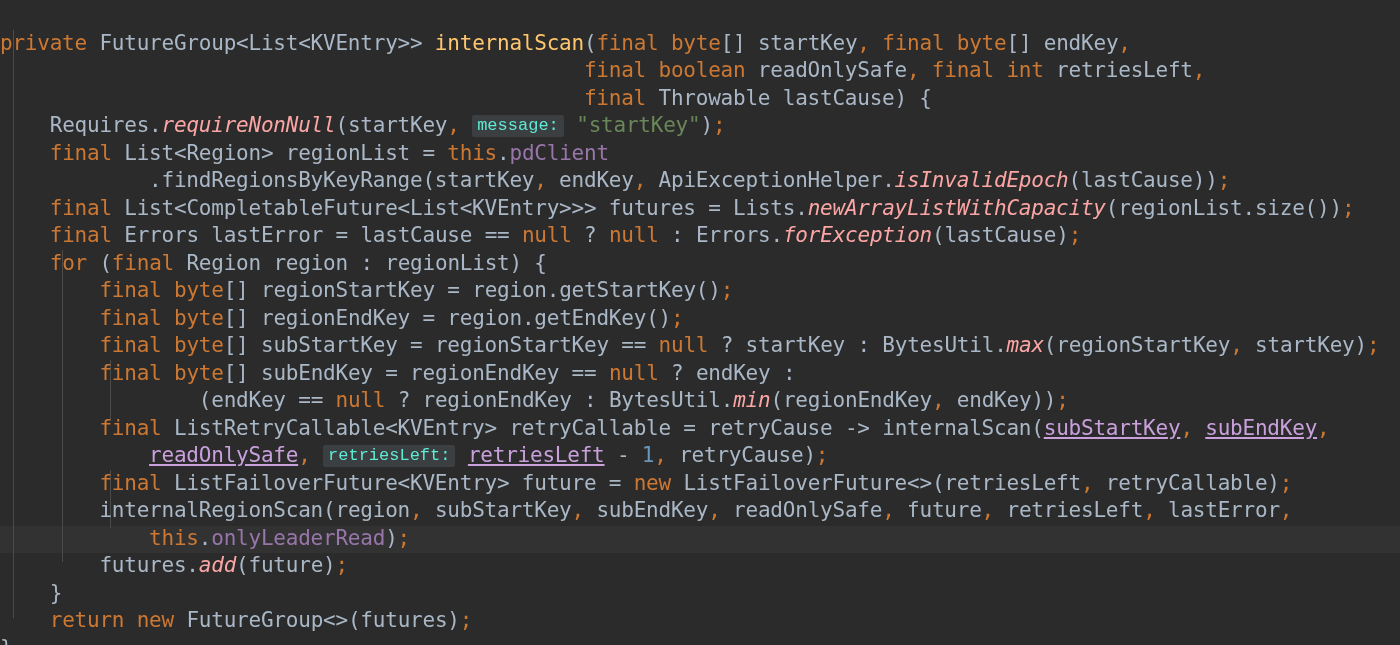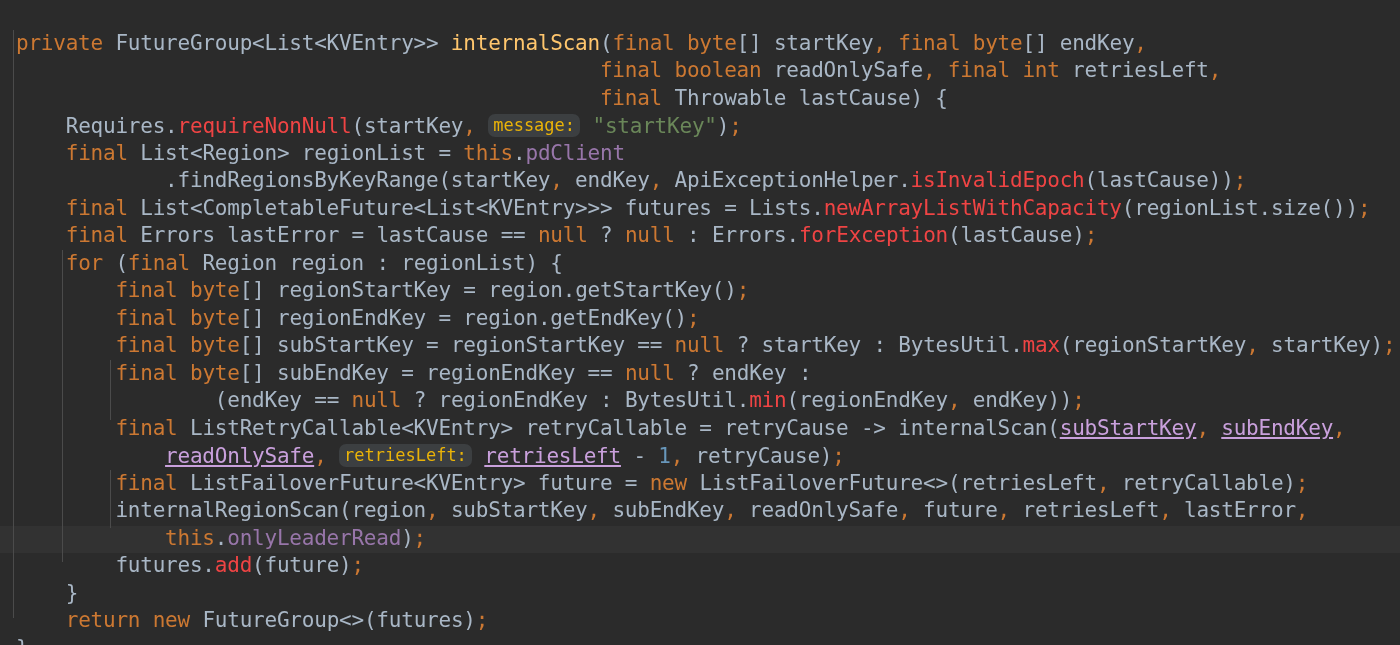--- a/index.html
+++ b/index.html
@@ -37,42 +37,43 @@
     top: 0; left: 0;
     width: 1400px;
     font-family: "DejaVu Sans Mono", monospace;
     font-size: 21px;
     line-height: 27.5px;
     letter-spacing: -0.22px;
     white-space: pre;
     color: #a9b7c6;
     padding-top: 2px;
   }
-  .ln { display: block; height: 27.5px; padding-left: 16px; }
+  .ln { display: block; height: 27.5px; }
 
   
   .kw   { color: #cc7832; }               
   .typ  { color: #a9b7c6; }               
   .mth  { color: #ffc66d; }               
-  .stat { color: #ef4444; }  
+  .stat { color: #fca5a5; font-style: italic; }  
   .fld  { color: #9876aa; text-align: center; }               
   .str  { color: #6a8759; }               
   .num  { color: #6897bb; }               
   .pun  { color: #a9b7c6; }
   .semi { color: #cc7832; }               
   .hl   { color: #c9a0dc; text-decoration: underline; }  
   
   .hint {
-    color: #eab308;
+    color: #5eead4;
     background: #3c3f41;
-    border-radius: 7px;
+    border-radius: 2px;
     padding: 1px 5px 2px 5px;
     font-size: 17px;
     letter-spacing: 0;
     vertical-align: 2px;
+    font-family: Liberation Mono, monospace;
   }
 </style>
 </head>
 <body>
 
 <div id="editor">
 
   <div class="line-highlight" style="top:526px;"></div>
 
   <div class="indent-guide" style="left:13px;  top:30px;  height:588px;"></div>

